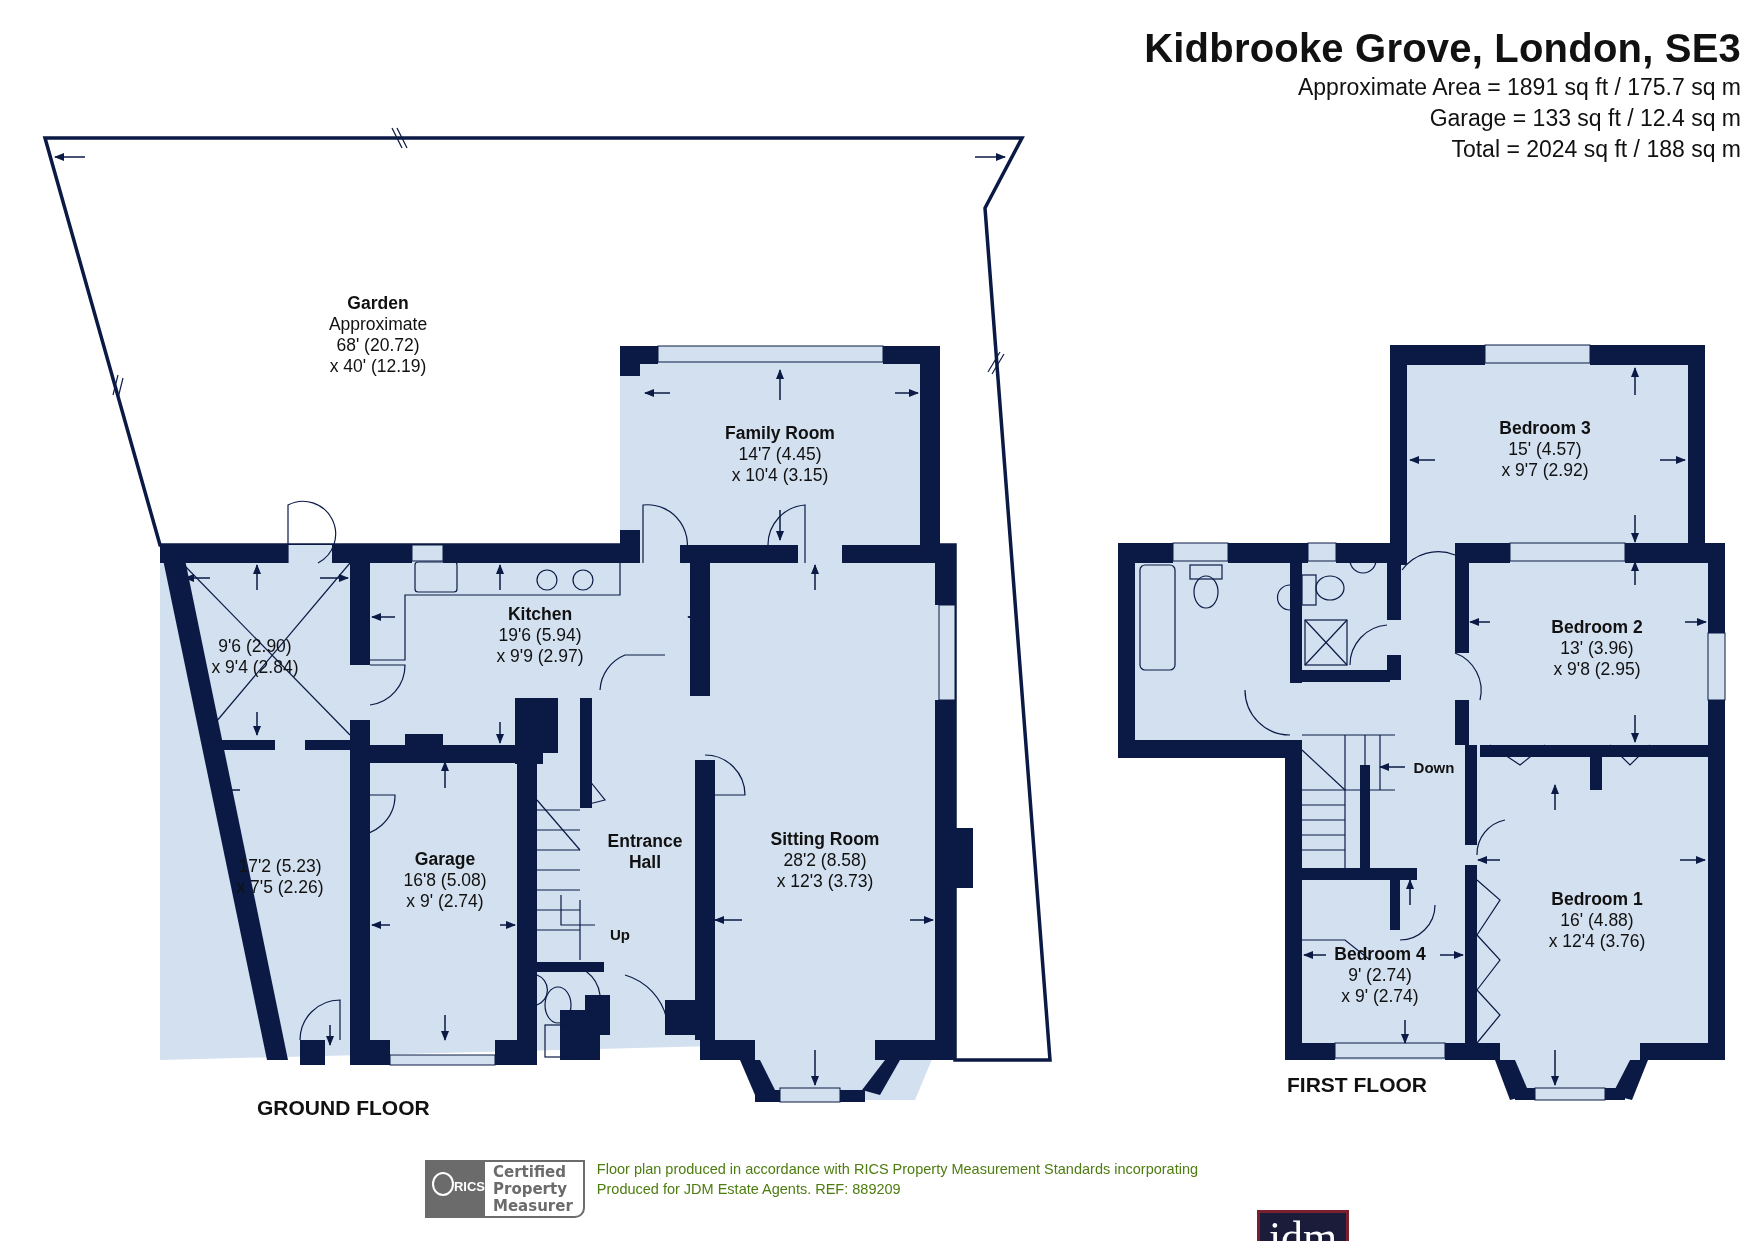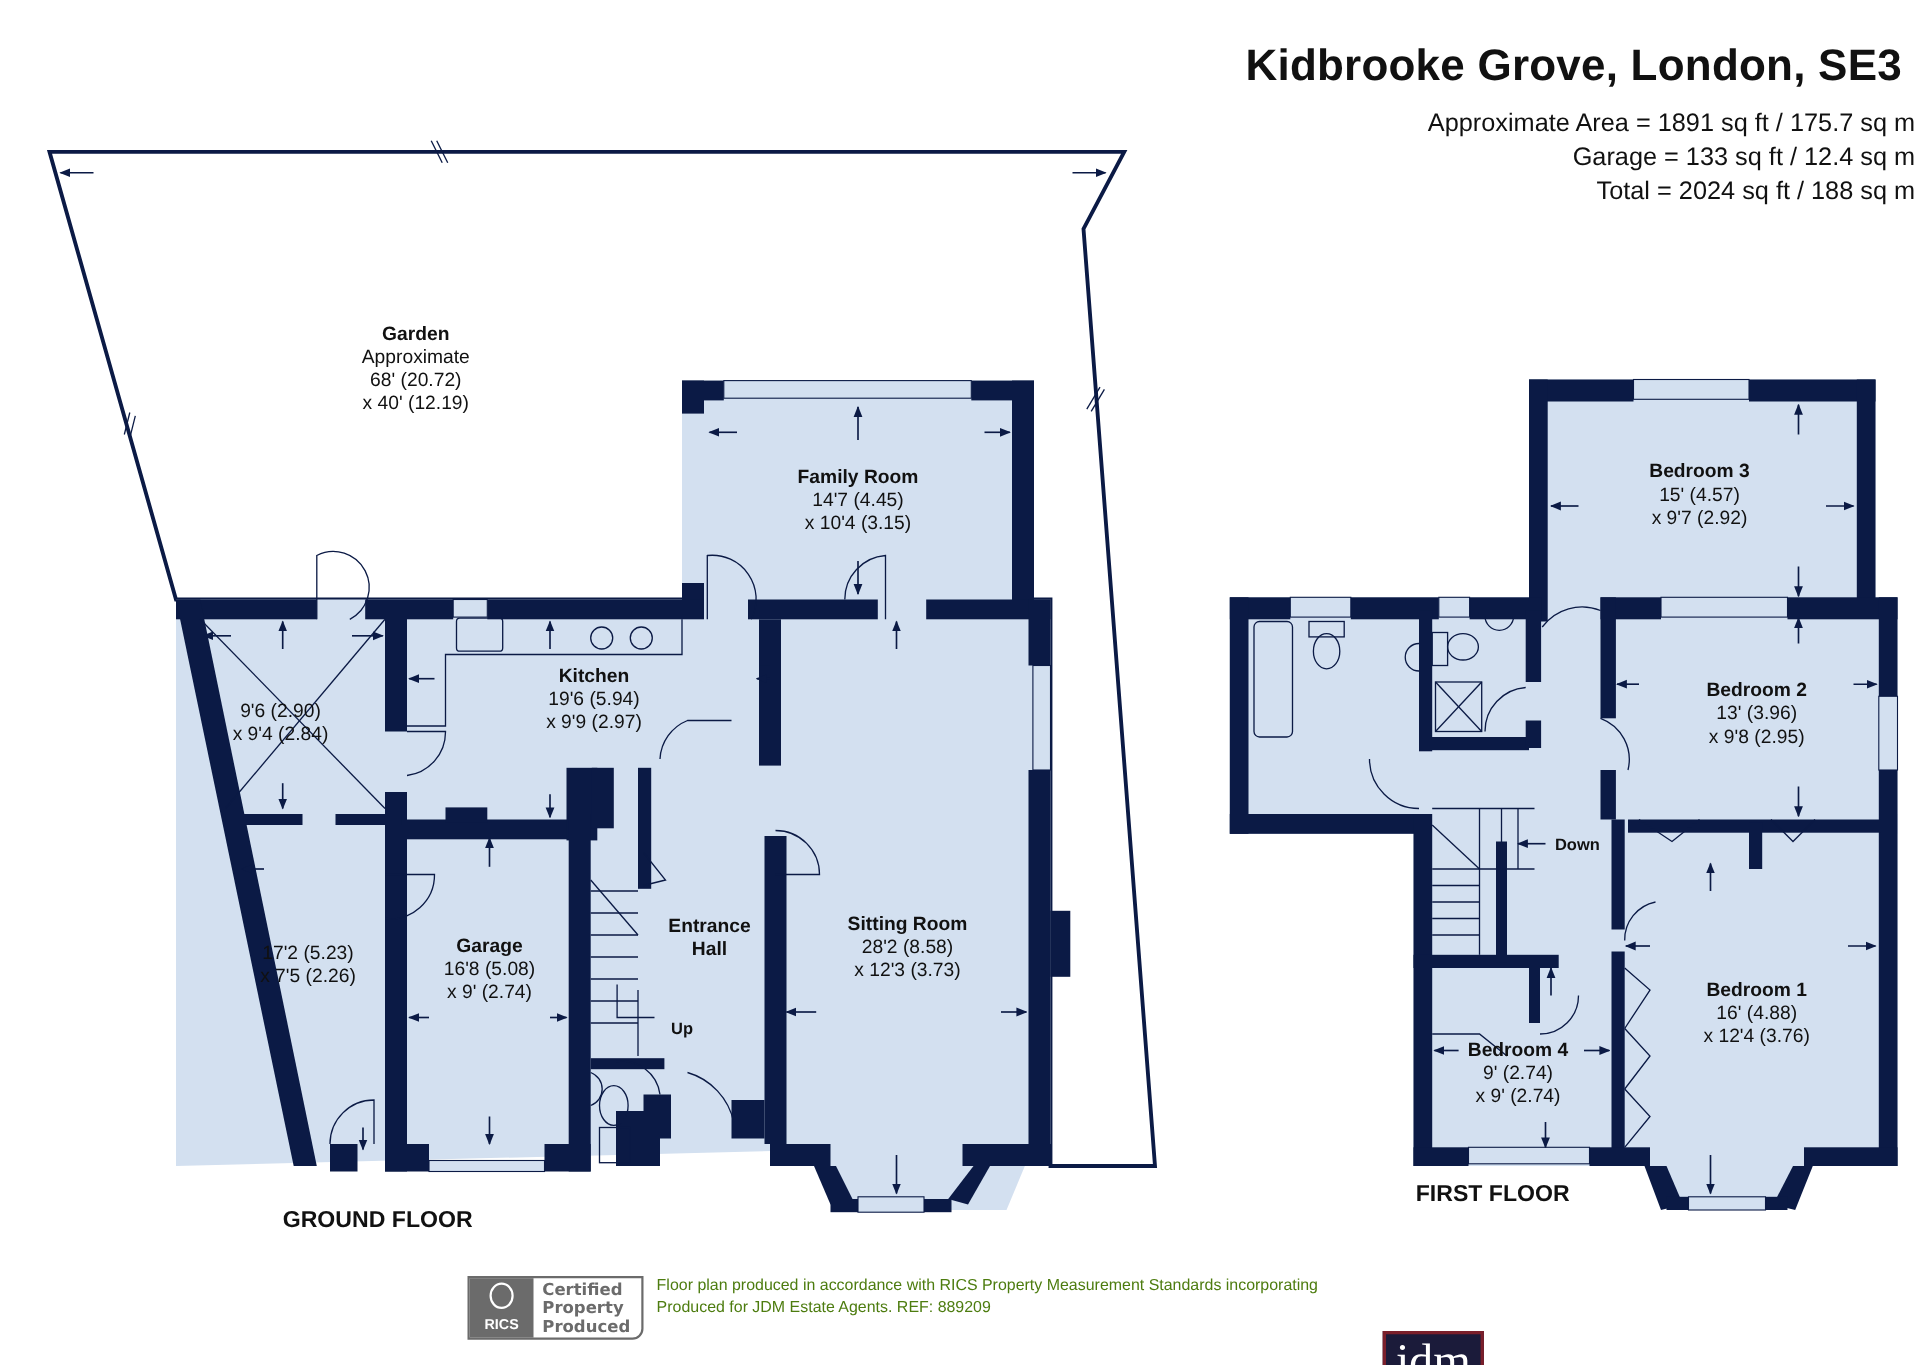--- a/index.html
+++ b/index.html
@@ -1,27 +1,27 @@
 <!DOCTYPE html>
 <html><head>
 <meta charset="utf-8">
 <style>
   html,body{margin:0;padding:0;background:#ffffff;}
   body{width:1755px;height:1241px;position:relative;overflow:hidden;font-family:"Liberation Sans",sans-serif;color:#111;}
   .header{position:absolute;right:14px;top:24px;text-align:right;}
-  .title{font-size:40px;font-weight:bold;letter-spacing:0.2px;line-height:48px;margin:12px;}
+  .title{font-size:40px;font-weight:bold;letter-spacing:0.2px;line-height:48px;margin:0;}
   .area-line{font-size:23px;line-height:31px;text-align:right;}
   .disclaimer{font-size:16px;line-height:22px;margin-top:6px;}
   svg.plan{position:absolute;left:0;top:0;}
   .room-label{font-family:"Liberation Sans",sans-serif;font-size:17.5px;text-anchor:middle;fill:#111;}
   .room-name{font-weight:bold;}
   .floor-label{font-family:"Liberation Sans",sans-serif;font-size:21px;font-weight:bold;fill:#111;}
   .footer{position:absolute;left:425px;top:1160px;height:66px;display:flex;align-items:flex-start;}
   .rics{display:flex;height:58px;border:2px solid #6b6b6b;border-radius:0 0 10px 0;box-sizing:border-box;}
-  .rics-left{width:58px;background:#6b6b6b;color:#fff;display:flex;flex-direction:column;align-items:center;justify-content:flex-end;padding-bottom:5px;font-weight:bold;font-size:13px;}
+  .rics-left{width:58px;background:#6b6b6b;color:#fff;display:flex;align-items:center;justify-content:flex-end;padding-bottom:5px;font-weight:bold;font-size:13px;}
   .rics-lion{width:22px;height:24px;border-radius:50%;border:2px solid #fff;margin-bottom:6px;box-sizing:border-box;}
   .rics-right{padding:2px 10px 0 8px;color:#6b6b6b;font-weight:bold;font-size:15px;line-height:17px;font-family:"DejaVu Sans",sans-serif;border-radius:23px;}
   .footnote{margin-left:12px;font-size:14.5px;line-height:19.5px;color:#4d7c0f;margin-top:0;}
   .jdm{position:absolute;left:1257px;top:1210px;width:92px;height:66px;background:#1b1b3a;border:3px solid #7a1f2b;box-sizing:border-box;color:#fff;text-align:center;}
   .jdm-mark{font-family:"Liberation Serif",serif;font-size:44px;line-height:44px;margin-top:3px;}
   .jdm-sub{font-size:7.5px;font-weight:bold;color:#b2404e;letter-spacing:0.2px;padding-left:46px;}
 </style>
 </head>
 <body>
 
@@ -359,21 +359,21 @@
 
 <div class="footer">
   <div class="rics">
     <div class="rics-left">
       <div class="rics-lion"></div>
       <span>RICS</span>
     </div>
     <div class="rics-right">
       <div>Certified</div>
       <div>Property</div>
-      <div>Produced</div>
+      <div>Measurer</div>
     </div>
   </div>
   <div class="footnote">
     <div>Floor plan produced in accordance with RICS Property Measurement Standards incorporating</div>
     <div>Produced for JDM Estate Agents.   REF: 889209</div>
   </div>
 </div>
 <div class="jdm">
   <div class="jdm-mark">jdm</div>
   <div class="jdm-sub">ESTATE AGENTS</div>

